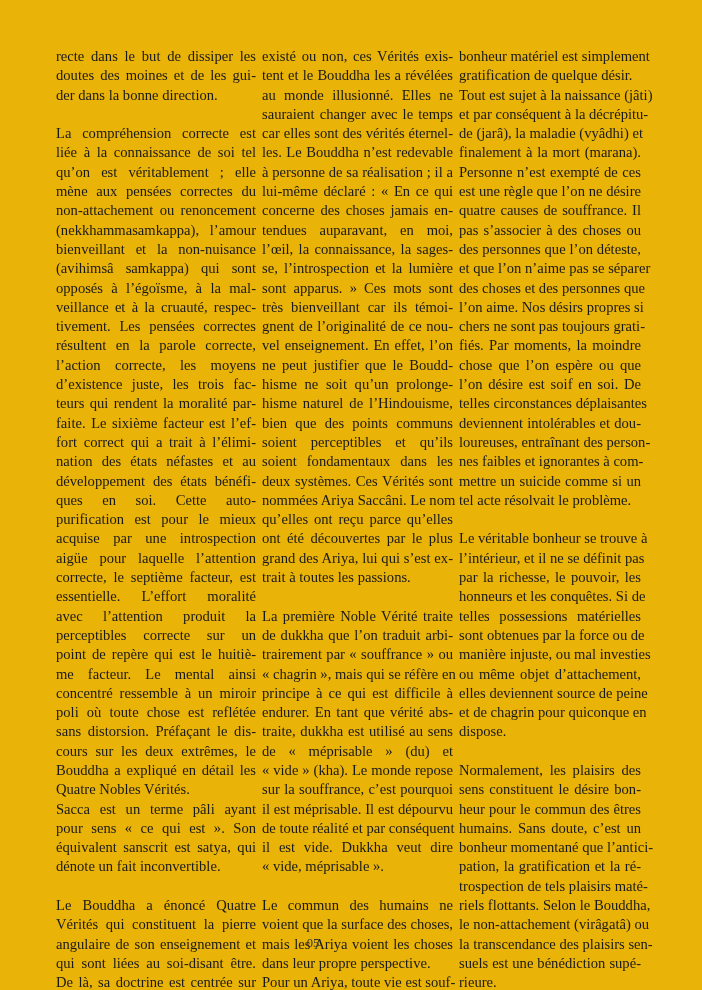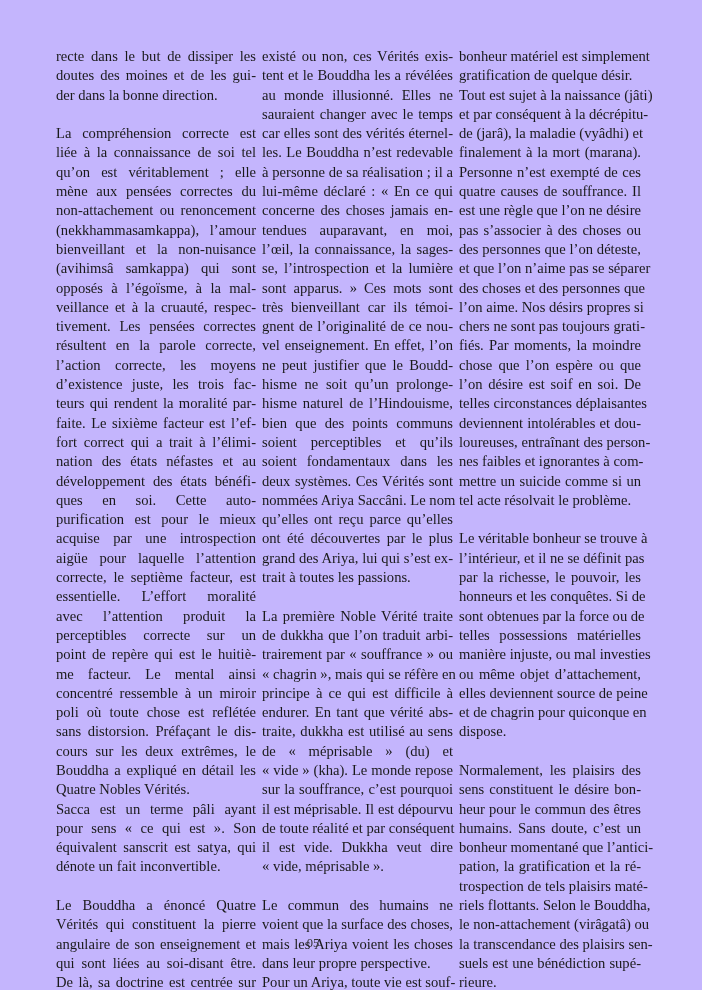--- a/index.html
+++ b/index.html
@@ -13,21 +13,21 @@
     position: relative;
     overflow: hidden;
     font-family: "Liberation Serif", "DejaVu Serif", serif;
     color: #1a1a1a;
   }
   .page {
     position: absolute;
     left: 0; top: 0;
     width: 702px;
     height: 990px;
-    background: #c4b5fd;
+    background: #eab308;
   }
   .column {
     position: absolute;
     top: 47px;
     font-size: 14.6px;
     line-height: 19.3px;
   }
   .col-left   { left: 56px;  width: 200px; }
   .col-middle { left: 262px; width: 191px; }
   .col-right  { left: 459px; width: 182px; }
@@ -184,22 +184,22 @@
       <div class="paragraph">
         <span class="line justify">bonheur matériel est simplement</span>
         <span class="line last">gratification de quelque désir.</span>
       </div>
       <div class="paragraph">
         <span class="line justify">Tout est sujet à la naissance (jâti)</span>
         <span class="line justify">et par conséquent à la décrépitu-</span>
         <span class="line justify">de (jarâ), la maladie (vyâdhi) et</span>
         <span class="line justify">finalement à la mort (marana).</span>
         <span class="line justify">Personne n’est exempté de ces</span>
+        <span class="line justify">est une règle que l’on ne désire</span>
         <span class="line justify">quatre causes de souffrance. Il</span>
-        <span class="line justify">est une règle que l’on ne désire</span>
         <span class="line justify">pas s’associer à des choses ou</span>
         <span class="line justify">des personnes que l’on déteste,</span>
         <span class="line justify">et que l’on n’aime pas se séparer</span>
         <span class="line justify">des choses et des personnes que</span>
         <span class="line justify">l’on aime. Nos désirs propres si</span>
         <span class="line justify">chers ne sont pas toujours grati-</span>
         <span class="line justify">fiés. Par moments, la moindre</span>
         <span class="line justify">chose que l’on espère ou que</span>
         <span class="line justify">l’on désire est soif en soi. De</span>
         <span class="line justify">telles circonstances déplaisantes</span>
@@ -208,22 +208,22 @@
         <span class="line justify">nes faibles et ignorantes à com-</span>
         <span class="line justify">mettre un suicide comme si un</span>
         <span class="line last">tel acte résolvait le problème.</span>
       </div>
       <span class="gap"></span>
       <div class="paragraph">
         <span class="line justify">Le véritable bonheur se trouve à</span>
         <span class="line justify">l’intérieur, et il ne se définit pas</span>
         <span class="line justify">par la richesse, le pouvoir, les</span>
         <span class="line justify">honneurs et les conquêtes. Si de</span>
+        <span class="line justify">telles possessions matérielles</span>
         <span class="line justify">sont obtenues par la force ou de</span>
-        <span class="line justify">telles possessions matérielles</span>
         <span class="line justify">manière injuste, ou mal investies</span>
         <span class="line justify">ou même objet d’attachement,</span>
         <span class="line justify">elles deviennent source de peine</span>
         <span class="line justify">et de chagrin pour quiconque en</span>
         <span class="line last">dispose.</span>
       </div>
       <span class="gap"></span>
       <div class="paragraph">
         <span class="line justify">Normalement, les plaisirs des</span>
         <span class="line justify">sens constituent le désire bon-</span>

